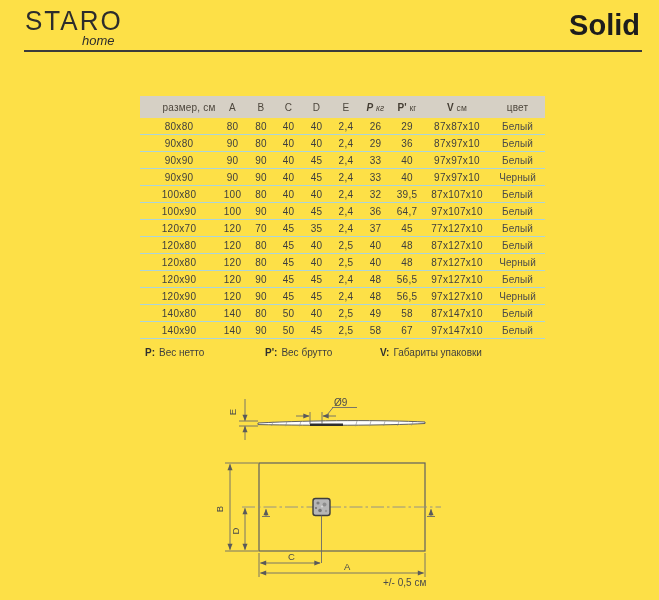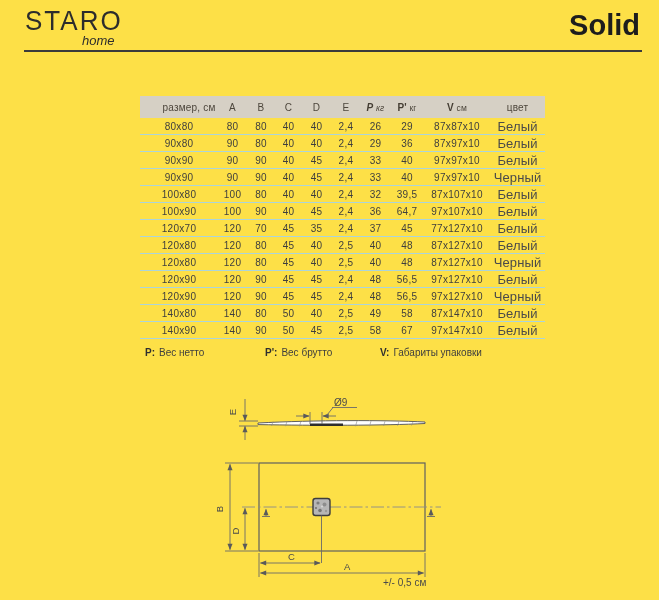--- a/index.html
+++ b/index.html
@@ -18,21 +18,21 @@
   .spec-table th {
     background:#d6d0c5; font-weight:400; font-size:10px; color:#4d463c;
     height:22px; padding:0; text-align:center; letter-spacing:0.2px;
   }
   .spec-table th b { font-weight:700; color:#453e34; }
   .spec-table th .unit { font-size:8.5px; }
   .spec-table td {
     font-size:10px; height:16px; text-align:center; padding:0;
     border-bottom:1px solid #abd4da; color:#3e3e3e; letter-spacing:0.3px;
   }
-  .spec-table td:last-child { font-size:13px; color:#4a4a4a; letter-spacing:0.1px; }
+  .spec-table td:last-child { font-size:10px; color:#4a4a4a; letter-spacing:0.1px; }
   .spec-table th:nth-child(1){width:58px;padding-left:20px;}  .spec-table th:nth-child(2){width:29px;}
   .spec-table th:nth-child(3){width:28px;}  .spec-table th:nth-child(4){width:27px;}
   .spec-table th:nth-child(5){width:29px;}  .spec-table th:nth-child(6){width:30px;}
   .spec-table th:nth-child(7){width:29px;font-style:italic;}  .spec-table th:nth-child(8){width:34px;margin-top:18px;}
   .spec-table th:nth-child(9){width:66px;}  .spec-table th:nth-child(10){width:55px;}
   
   .legend { position:absolute; left:140px; top:347px; width:420px; height:14px; font-size:10px; color:#3e3e3e; }
   .legend-item { position:absolute; top:0; white-space:nowrap; }
   .legend-item b { font-weight:700; color:#2f2f2f; margin-right:4px; }
   .legend-item:nth-child(1){ left:5px; }

